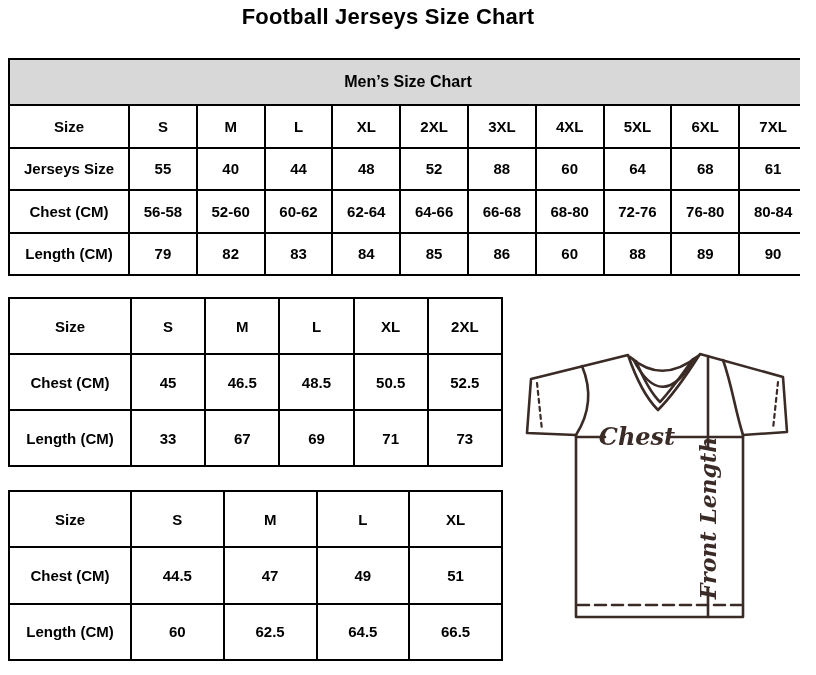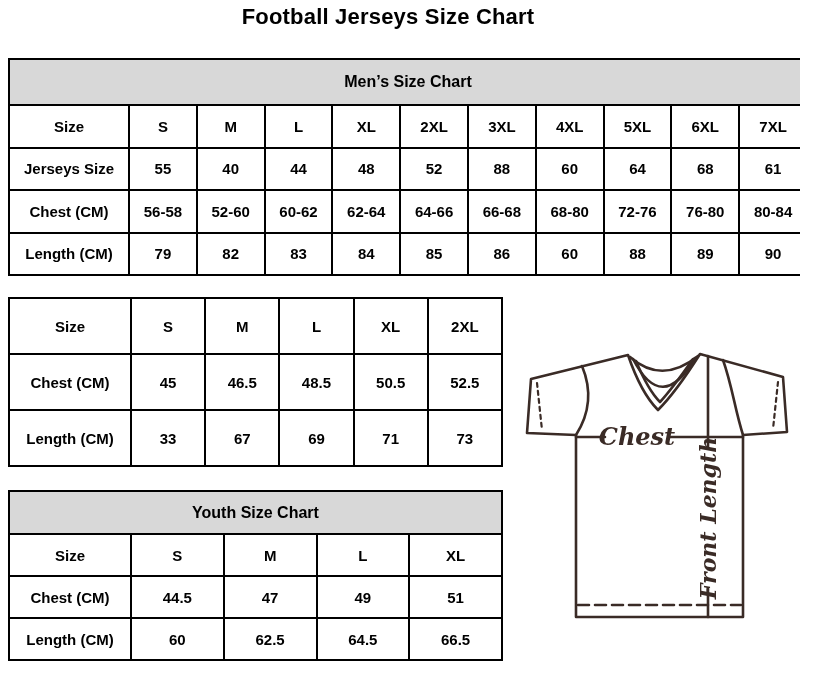--- a/index.html
+++ b/index.html
@@ -171,23 +171,20 @@
 
   <table class="size-table tbl-youth">
       <colgroup>
         <col style="width:122px">
         <col>
         <col>
         <col>
         <col>
       </colgroup>
       <tbody>
-        <tr class="ttl-row">
-          <td class="ttl" colspan="5">Youth Size Chart</td>
-        </tr>
         <tr>
           <td>Size</td>
           <td>S</td>
           <td>M</td>
           <td>L</td>
           <td>XL</td>
         </tr>
         <tr>
           <td>Chest (CM)</td>
           <td>44.5</td>

